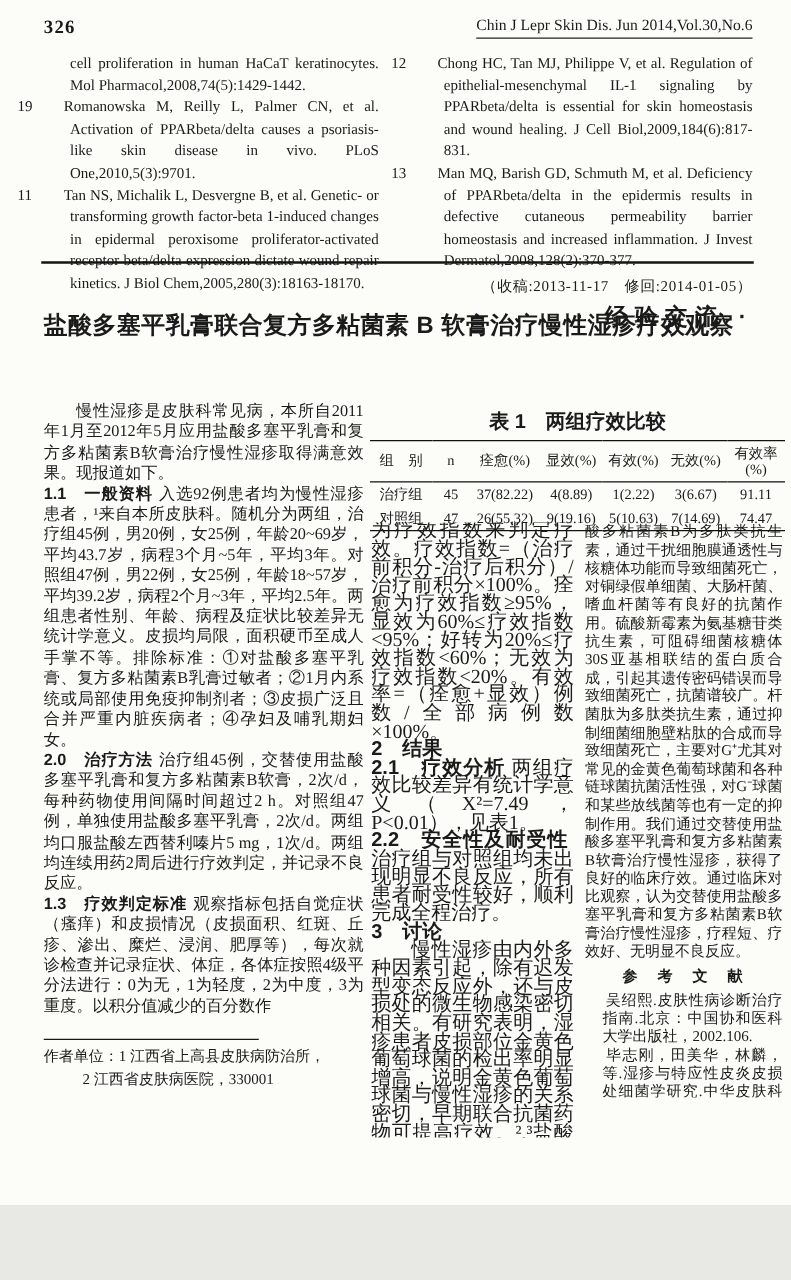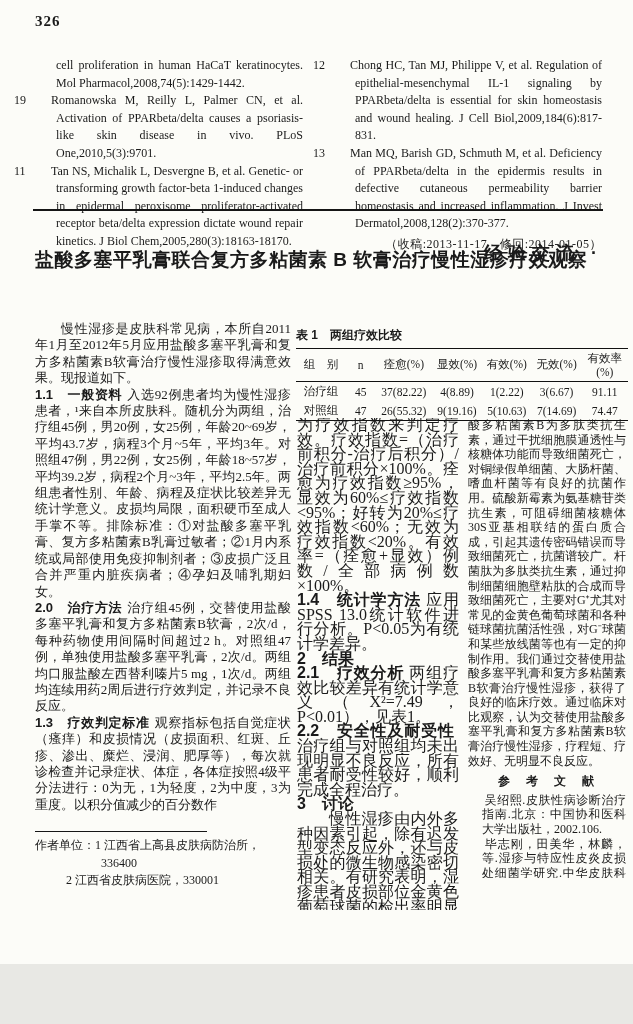--- a/index.html
+++ b/index.html
@@ -10,21 +10,21 @@
     background:#fcfcf8;
     color:#1a1a1a;
     font-family:"Liberation Serif", serif;
     overflow:hidden;
   }
   
   .pg-header{position:absolute;top:13px;left:35px;width:567px;display:flex;justify-content:space-between;align-items:flex-end;}
   .pg-num{font-size:15px;font-weight:bold;letter-spacing:1px;}
   .pg-journal{font-size:12.5px;border-bottom:1px solid #222;padding-bottom:2px;}
   
-  .refs-top{position:absolute;top:57px;left:35px;width:567px;display:flex;justify-content:space-between;}
+  .refs-top{position:absolute;top:42px;left:35px;width:567px;display:flex;justify-content:space-between;}
   .refs-col{width:268px;font-size:12px;line-height:17.6px;text-align:justify;}
   .ref{padding-left:21px;text-indent:-21px;}
   .ref.cont{text-indent:0;}
   .ref-num{display:inline-block;min-width:16px;}
   .ref-dates{text-align:right;font-size:12px;margin-top:3px;letter-spacing:0.5px;}
   
   .rule-main{position:absolute;top:209px;left:33px;width:570px;height:2px;background:#151515;}
   .section-label{position:absolute;top:221px;right:30px;font-family:"Liberation Sans",sans-serif;font-weight:bold;font-size:18px;letter-spacing:6px;margin-top:20px;}
   .title{position:absolute;top:247px;left:35px;width:560px;margin:0;font-family:"Liberation Sans",sans-serif;font-weight:bold;font-size:19px;letter-spacing:0.5px;}
   .authors{position:absolute;top:289px;left:35px;font-size:13px;}
@@ -35,21 +35,21 @@
   .col p{margin:0;}
   .col-left{top:321px;left:35px;width:256px;height:511px;font-size:13px;line-height:16.4px;overflow:hidden;}
   .col-mid{top:418px;left:297px;width:162px;height:492px;font-size:16px;line-height:14.6px;overflow:hidden;}
   .col-right{top:418px;left:468px;width:158px;height:460px;font-size:12px;line-height:14.6px;overflow:hidden;}
   .indent{text-indent:2em;}
   .sec{font-family:"Liberation Sans",sans-serif;font-weight:bold;margin-right:5px;}
   .h-line{font-family:"Liberation Sans",sans-serif;font-weight:bold;}
   sup{font-size:8px;}
   
   .tablewrap{position:absolute;top:327px;left:296px;width:332px;}
-  .tcaption{font-family:"Liberation Sans",sans-serif;font-weight:bold;font-size:12px;margin-bottom:4px;}
+  .tcaption{text-align:center;font-family:"Liberation Sans",sans-serif;font-weight:bold;font-size:16px;margin-bottom:4px;}
   .t1{width:100%;border-collapse:collapse;border-top:1.5px solid #111;border-bottom:1.5px solid #111;font-size:11.5px;}
   .t1 th{font-weight:normal;border-bottom:1px solid #111;padding:2px 0 3px 0;text-align:center;}
   .t1 td{padding:2px 0;text-align:center;}
   .t1 .c0{width:15%;} .t1 .c1{width:9%;} .t1 .c2{width:17%;} .t1 .c3{width:15%;}
   .t1 .c4{width:15%;} .t1 .c5{width:15%;} .t1 .c6{width:14%;}
   
   .footnote{position:absolute;top:831px;left:35px;width:256px;font-size:12px;line-height:17.5px;}
   .fn-rule{width:172px;height:1px;background:#161616;margin-bottom:5px;}
   .fn-l2{padding-left:66px;}
   .fn-l3{padding-left:31px;}
@@ -57,20 +57,21 @@
   .ref-head{text-align:center;font-family:"Liberation Sans",sans-serif;font-weight:bold;margin:6px 0 4px 0;letter-spacing:2px;}
   .cnref{padding-left:14px;text-indent:-14px;}
 </style>
 </head>
 <body>
 
 <div class="page">
 
   <div class="pg-header">
     <span class="pg-num">326</span>
+    <span class="pg-journal">Chin J Lepr Skin Dis. Jun 2014,Vol.30,No.6</span>
   </div>
 
   <div class="refs-top">
     <div class="refs-col">
       <div class="ref cont">
         <span>cell proliferation in human HaCaT keratinocytes. Mol Pharmacol,2008,74(5):1429-1442.</span>
       </div>
       <div class="ref">
         <span class="ref-num">19</span><span>Romanowska M, Reilly L, Palmer CN, et al. Activation of PPARbeta/delta causes a psoriasis-like skin disease in vivo. PLoS One,2010,5(3):9701.</span>
       </div>
@@ -134,27 +135,25 @@
   <div class="col col-left">
     <p class="indent">慢性湿疹是皮肤科常见病，本所自2011年1月至2012年5月应用盐酸多塞平乳膏和复方多粘菌素B软膏治疗慢性湿疹取得满意效果。现报道如下。</p>
     <p><span class="sec">1.1　一般资料</span><span>入选92例患者均为慢性湿疹患者，¹来自本所皮肤科。随机分为两组，治疗组45例，男20例，女25例，年龄20~69岁，平均43.7岁，病程3个月~5年，平均3年。对照组47例，男22例，女25例，年龄18~57岁，平均39.2岁，病程2个月~3年，平均2.5年。两组患者性别、年龄、病程及症状比较差异无统计学意义。皮损均局限，面积硬币至成人手掌不等。排除标准：①对盐酸多塞平乳膏、复方多粘菌素B乳膏过敏者；②1月内系统或局部使用免疫抑制剂者；③皮损广泛且合并严重内脏疾病者；④孕妇及哺乳期妇女。</span></p>
     <p><span class="sec">2.0　治疗方法</span><span>治疗组45例，交替使用盐酸多塞平乳膏和复方多粘菌素B软膏，2次/d，每种药物使用间隔时间超过2 h。对照组47例，单独使用盐酸多塞平乳膏，2次/d。两组均口服盐酸左西替利嗪片5 mg，1次/d。两组均连续用药2周后进行疗效判定，并记录不良反应。</span></p>
     <p><span class="sec">1.3　疗效判定标准</span><span>观察指标包括自觉症状（瘙痒）和皮损情况（皮损面积、红斑、丘疹、渗出、糜烂、浸润、肥厚等），每次就诊检查并记录症状、体症，各体症按照4级平分法进行：0为无，1为轻度，2为中度，3为重度。以积分值减少的百分数作</span></p>
   </div>
 
   <div class="footnote">
     <div class="fn-rule"></div>
     <div>作者单位：1 江西省上高县皮肤病防治所，</div>
-    <div class="fn-l2">336400</div>
     <div class="fn-l3">2 江西省皮肤病医院，330001</div>
   </div>
 
   <div class="col col-mid">
     <p>为疗效指数来判定疗效。疗效指数=（治疗前积分-治疗后积分）/治疗前积分×100%。痊愈为疗效指数≥95%，显效为60%≤疗效指数&lt;95%；好转为20%≤疗效指数&lt;60%；无效为疗效指数&lt;20%。有效率=（痊愈+显效）例数/全部病例数×100%。</p>
-    <p><span class="sec">1.4　统计学方法</span><span>应用SPSS 13.0统计软件进行分析。P&lt;0.05为有统计学差异。</span></p>
     <p class="h-line">2　结果</p>
     <p><span class="sec">2.1　疗效分析</span><span>两组疗效比较差异有统计学意义（X²=7.49，P&lt;0.01），见表1。</span></p>
     <p><span class="sec">2.2　安全性及耐受性</span><span>治疗组与对照组均未出现明显不良反应，所有患者耐受性较好，顺利完成全程治疗。</span></p>
     <p class="h-line">3　讨论</p>
     <p class="indent">慢性湿疹由内外多种因素引起，除有迟发型变态反应外，还与皮损处的微生物感染密切相关。有研究表明，湿疹患者皮损部位金黄色葡萄球菌的检出率明显增高，说明金黄色葡萄球菌与慢性湿疹的关系密切，早期联合抗菌药物可提高疗效。²,³盐酸多塞平乳膏是非糖皮质激素外用药，具有阻断H1和H2受体的作用，同时也是胆碱能受体和α肾上腺素受体拮抗剂，其阻断H1受体效价比苯海拉明强775倍，比安太乐强56倍，比塞庚啶强11倍。复方多粘菌素B软膏为复合制剂，硫</p>
   </div>
 
   <div class="col col-right">
     <p>酸多粘菌素B为多肽类抗生素，通过干扰细胞膜通透性与核糖体功能而导致细菌死亡，对铜绿假单细菌、大肠杆菌、嗜血杆菌等有良好的抗菌作用。硫酸新霉素为氨基糖苷类抗生素，可阻碍细菌核糖体30S亚基相联结的蛋白质合成，引起其遗传密码错误而导致细菌死亡，抗菌谱较广。杆菌肽为多肽类抗生素，通过抑制细菌细胞壁粘肽的合成而导致细菌死亡，主要对G⁺尤其对常见的金黄色葡萄球菌和各种链球菌抗菌活性强，对G⁻球菌和某些放线菌等也有一定的抑制作用。我们通过交替使用盐酸多塞平乳膏和复方多粘菌素B软膏治疗慢性湿疹，获得了良好的临床疗效。通过临床对比观察，认为交替使用盐酸多塞平乳膏和复方多粘菌素B软膏治疗慢性湿疹，疗程短、疗效好、无明显不良反应。</p>
     <div class="ref-head">参　考　文　献</div>

